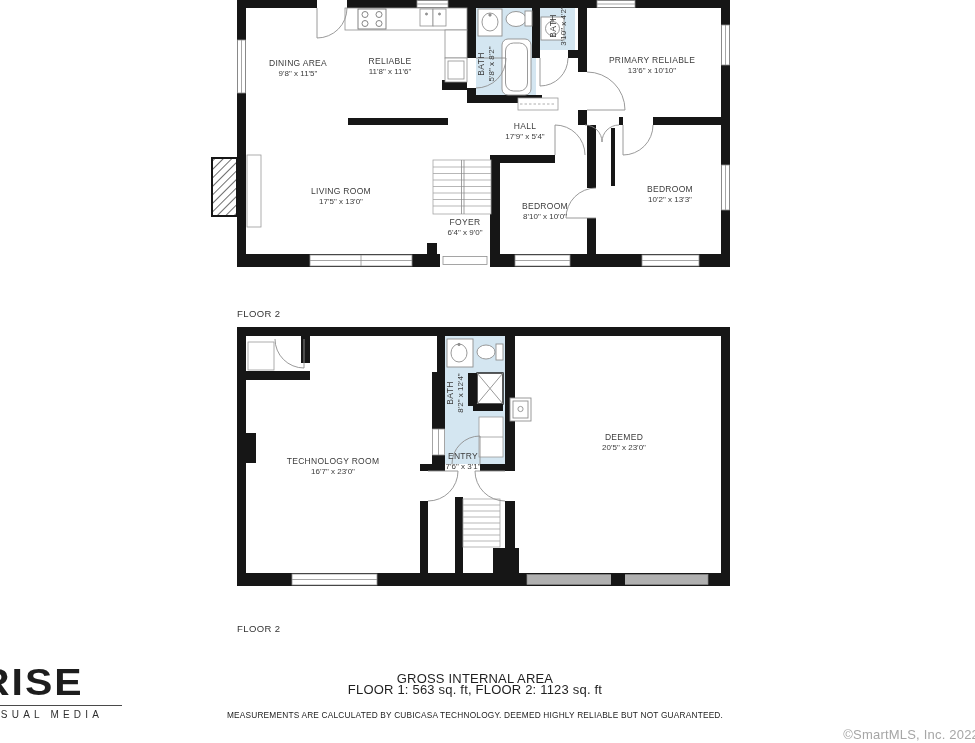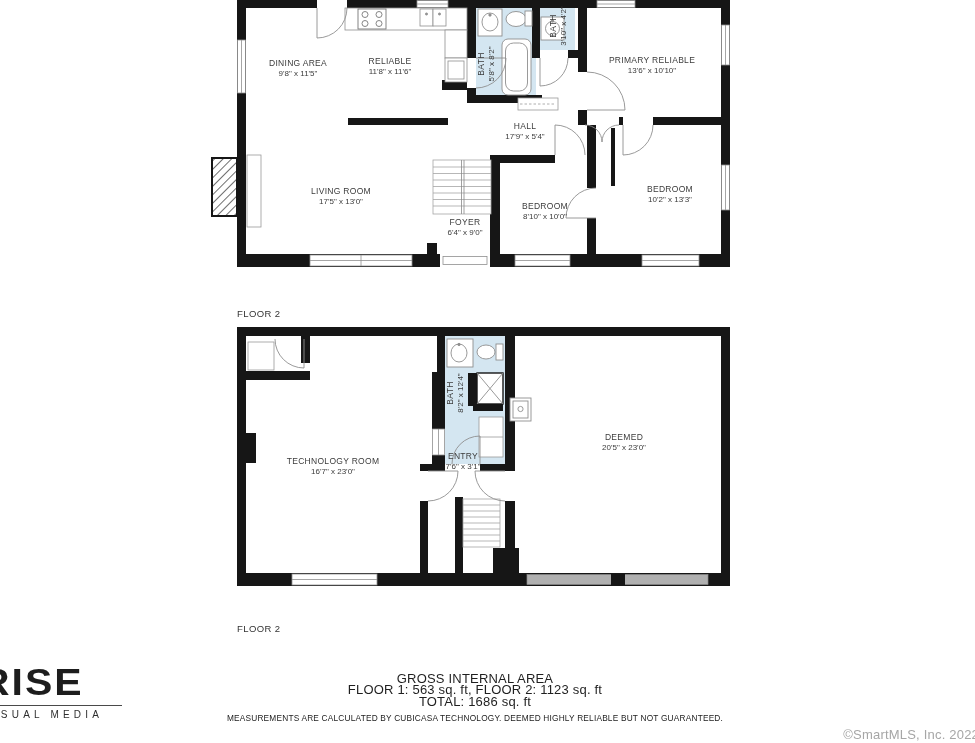--- a/index.html
+++ b/index.html
@@ -8,21 +8,21 @@
   .plan{position:absolute;}
   .plan svg{display:block;overflow:visible;}
   .room-label{position:absolute;transform:translate(-50%,-50%);text-align:center;
               color:#3b3b3b;white-space:nowrap;line-height:1.3;}
   .room-label.vertical{transform:translate(-50%,-50%) rotate(-90deg);}
   .room-name{font-size:8.5px;letter-spacing:.3px;}
   .room-dims{font-size:8px;}
   .floor-label{position:absolute;font-size:9.5px;color:#333;letter-spacing:.4px;margin-top:16px;}
   .footer{position:absolute;left:0;top:673px;width:950px;text-align:center;color:#1f1f1f;}
   .footer .fl{font-size:13px;line-height:11.4px;letter-spacing:.2px;}
-  .footer .fl.small{font-size:8.3px;margin-top:6px;color:#222;}
+  .footer .fl.small{font-size:8.3px;margin-top:14px;color:#222;}
   .logo-title{position:absolute;left:-20px;top:661px;font-size:41px;font-weight:800;
               letter-spacing:2px;color:#1d1d1d;transform:scaleY(.92);transform-origin:top left;}
   .logo-rule{position:absolute;left:-20px;top:705px;width:142px;height:0;border-top:1.5px solid #4a4a4a;}
   .logo-sub{position:absolute;left:-17px;top:709px;font-size:10px;letter-spacing:4.2px;color:#2e2e2e;}
   .copyright{position:absolute;right:-4px;top:727px;font-size:13px;color:#a6a6a6;letter-spacing:.2px;}
 </style>
 </head>
 <body>
 
 <div class="canvas">
@@ -327,21 +327,20 @@
       <div class="room-name">DEEMED</div>
       <div class="room-dims">20'5" x 23'0"</div>
     </div>
   </div>
 
   <div class="floor-label" style="left:237px;top:607px">FLOOR 2</div>
 
   <div class="footer">
     <div class="fl">GROSS INTERNAL AREA</div>
     <div class="fl">FLOOR 1: 563 sq. ft, FLOOR 2: 1123 sq. ft</div>
-    <div class="fl">TOTAL: 1686 sq. ft</div>
     <div class="fl small">MEASUREMENTS ARE CALCULATED BY CUBICASA TECHNOLOGY. DEEMED HIGHLY RELIABLE BUT NOT GUARANTEED.</div>
   </div>
 
   <div class="logo-title">RISE</div>
   <div class="logo-rule"></div>
   <div class="logo-sub">VISUAL MEDIA</div>
   <div class="copyright">©SmartMLS, Inc. 2022</div>
 
 </div>
 

